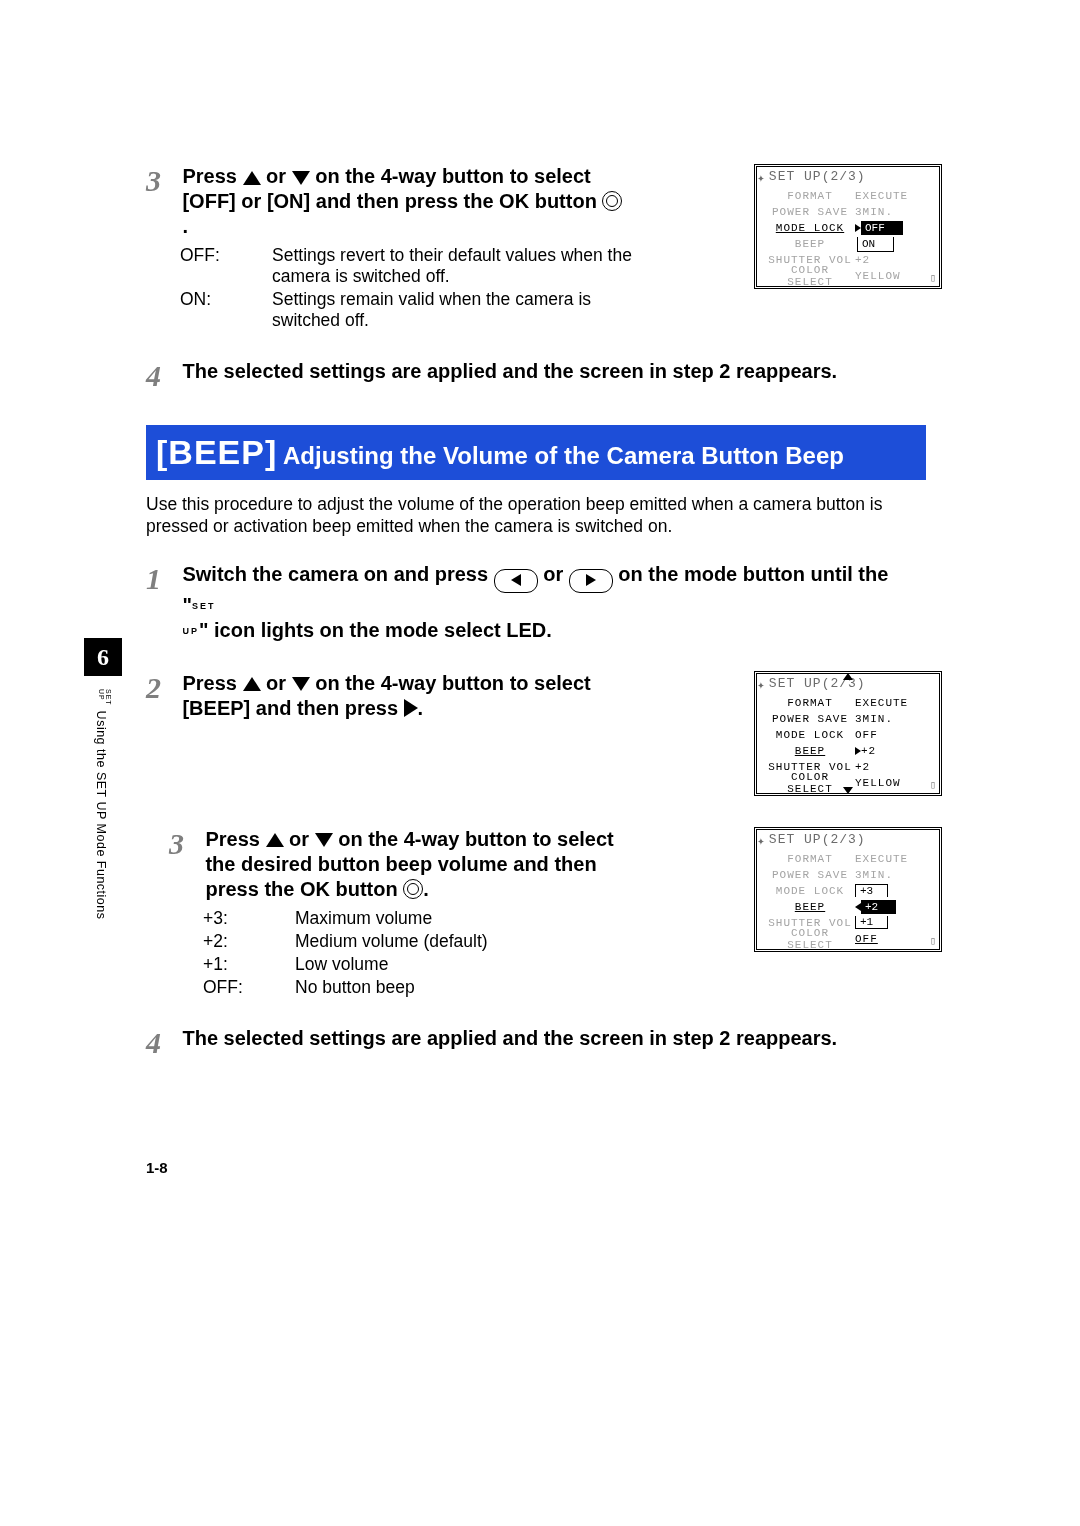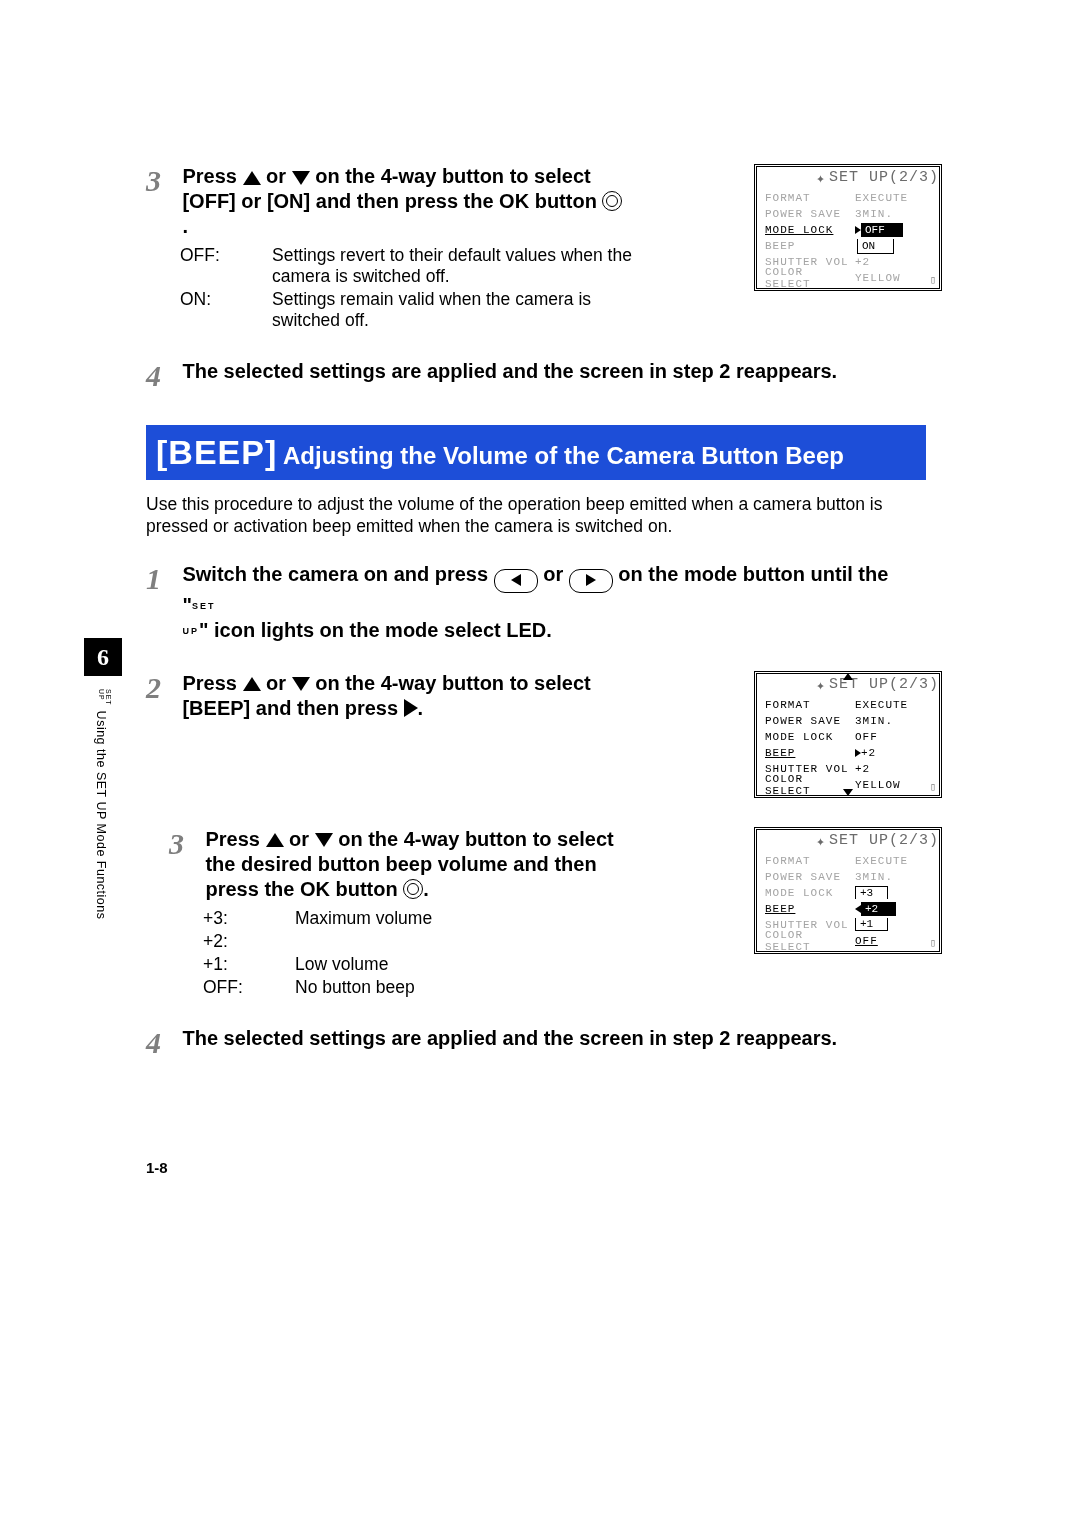--- a/index.html
+++ b/index.html
@@ -25,24 +25,24 @@
   .defs-val-w { width: 640px; }
   .section-bar { background: #1d4ed8; color: #fff; padding: 8px 10px 8px 10px; margin-top: 32px; margin-bottom: 14px; }
   .section-bar .tag { font-size: 34px; font-weight: bold; letter-spacing: 1px; }
   .section-bar .ttl { font-size: 24px; font-weight: bold; }
   .intro { font-size: 17.5px; line-height: 1.25; margin-bottom: 24px; }
   .stepblock { margin-bottom: 28px; position: relative; }
   .setup-label { font-size: 9px; letter-spacing: 2px; position: relative; top: -3px; }
 
   
   .lcd { position: absolute; right: -16px; width: 186px; border: 1.5px solid #000; background: #fff; font-family: 'Courier New', monospace; font-size: 11px; }
-  .lcd-title { text-align: right; padding: 2px 0; font-size: 15px; letter-spacing: 1px; color: #6b6b6b; }
+  .lcd-title { text-align: left; padding: 2px 0; font-size: 13px; letter-spacing: 1px; color: #6b6b6b; }
   .lcd-title-icon { display:inline-block; vertical-align:-2px; margin-right:3px; }
   .lcd-rows { }
-  .lcd-row { display: flex; align-items: center; padding: 0 5px 0 8px; height: 16px; position: relative; }
+  .lcd-row { display: flex; align-items: center; padding: 0 5px 0 8px; height: 16px; position: relative; text-align: center; }
   .lcd-row.dim { color: #a4a4a4; }
   .lcd-row.active { color: #000; }
   .lcd-lbl { width: 90px; letter-spacing: 1px; }
   .lcd-val { letter-spacing: 1px; }
   .lcd-row .underline { text-decoration: underline; }
   .lcd-sel { background: #000; color: #fff; display: inline-block; padding: 0 18px 0 4px; height: 14px; line-height: 14px; }
   .lcd-inner { border: 1px solid #000; margin: 1px; padding-bottom: 2px; position: relative; }
   .lcd-below-sel { border: 1px solid #000; border-top: none; display: inline-block; padding: 0 18px 0 4px; height: 14px; line-height: 14px; }
   .lcd-ptr-r { display:inline-block; width:0; height:0; border-top:4px solid transparent; border-bottom:4px solid transparent; border-left:6px solid #000; margin-right: 0px; vertical-align: middle; }
   .lcd-ptr-l { display:inline-block; width:0; height:0; border-top:4px solid transparent; border-bottom:4px solid transparent; border-right:6px solid #000; margin-right: 0px; vertical-align: middle; }
@@ -191,20 +191,21 @@
         <span>Press </span><span class="tri tri-up"></span><span> or </span><span class="tri tri-down"></span><span> on the 4-way button to select the desired button beep volume and then press the OK button </span><span class="ok-icon"></span><span>.</span>
       </span>
 
       <div class="defs">
         <div class="defs-row">
             <div class="defs-key">+3:</div>
             <div class="defs-val-w">Maximum volume</div>
           </div>
         <div class="defs-row">
             <div class="defs-key">+2:</div>
+            <div class="defs-val-w">Medium volume (default)</div>
           </div>
         <div class="defs-row">
             <div class="defs-key">+1:</div>
             <div class="defs-val-w">Low volume</div>
           </div>
         <div class="defs-row">
             <div class="defs-key">OFF:</div>
             <div class="defs-val-w">No button beep</div>
           </div>
       </div>

